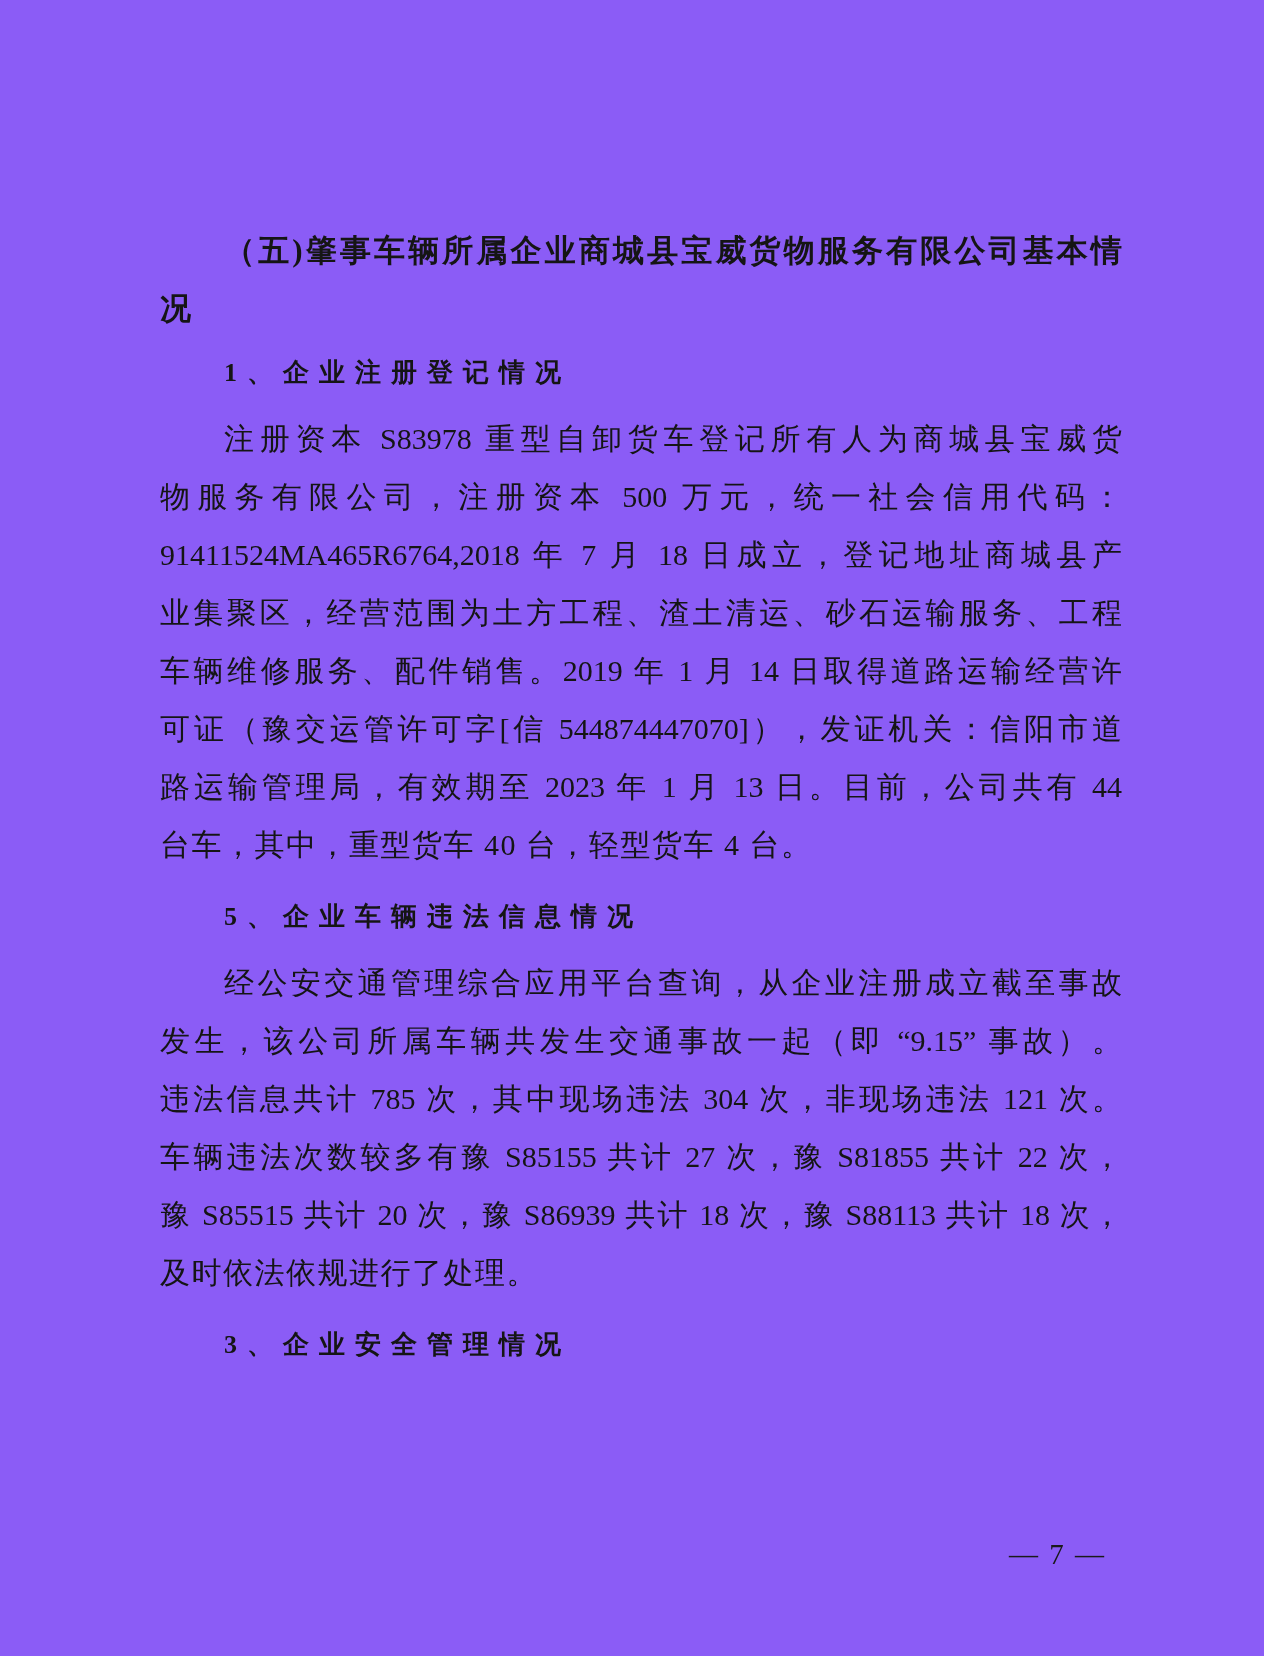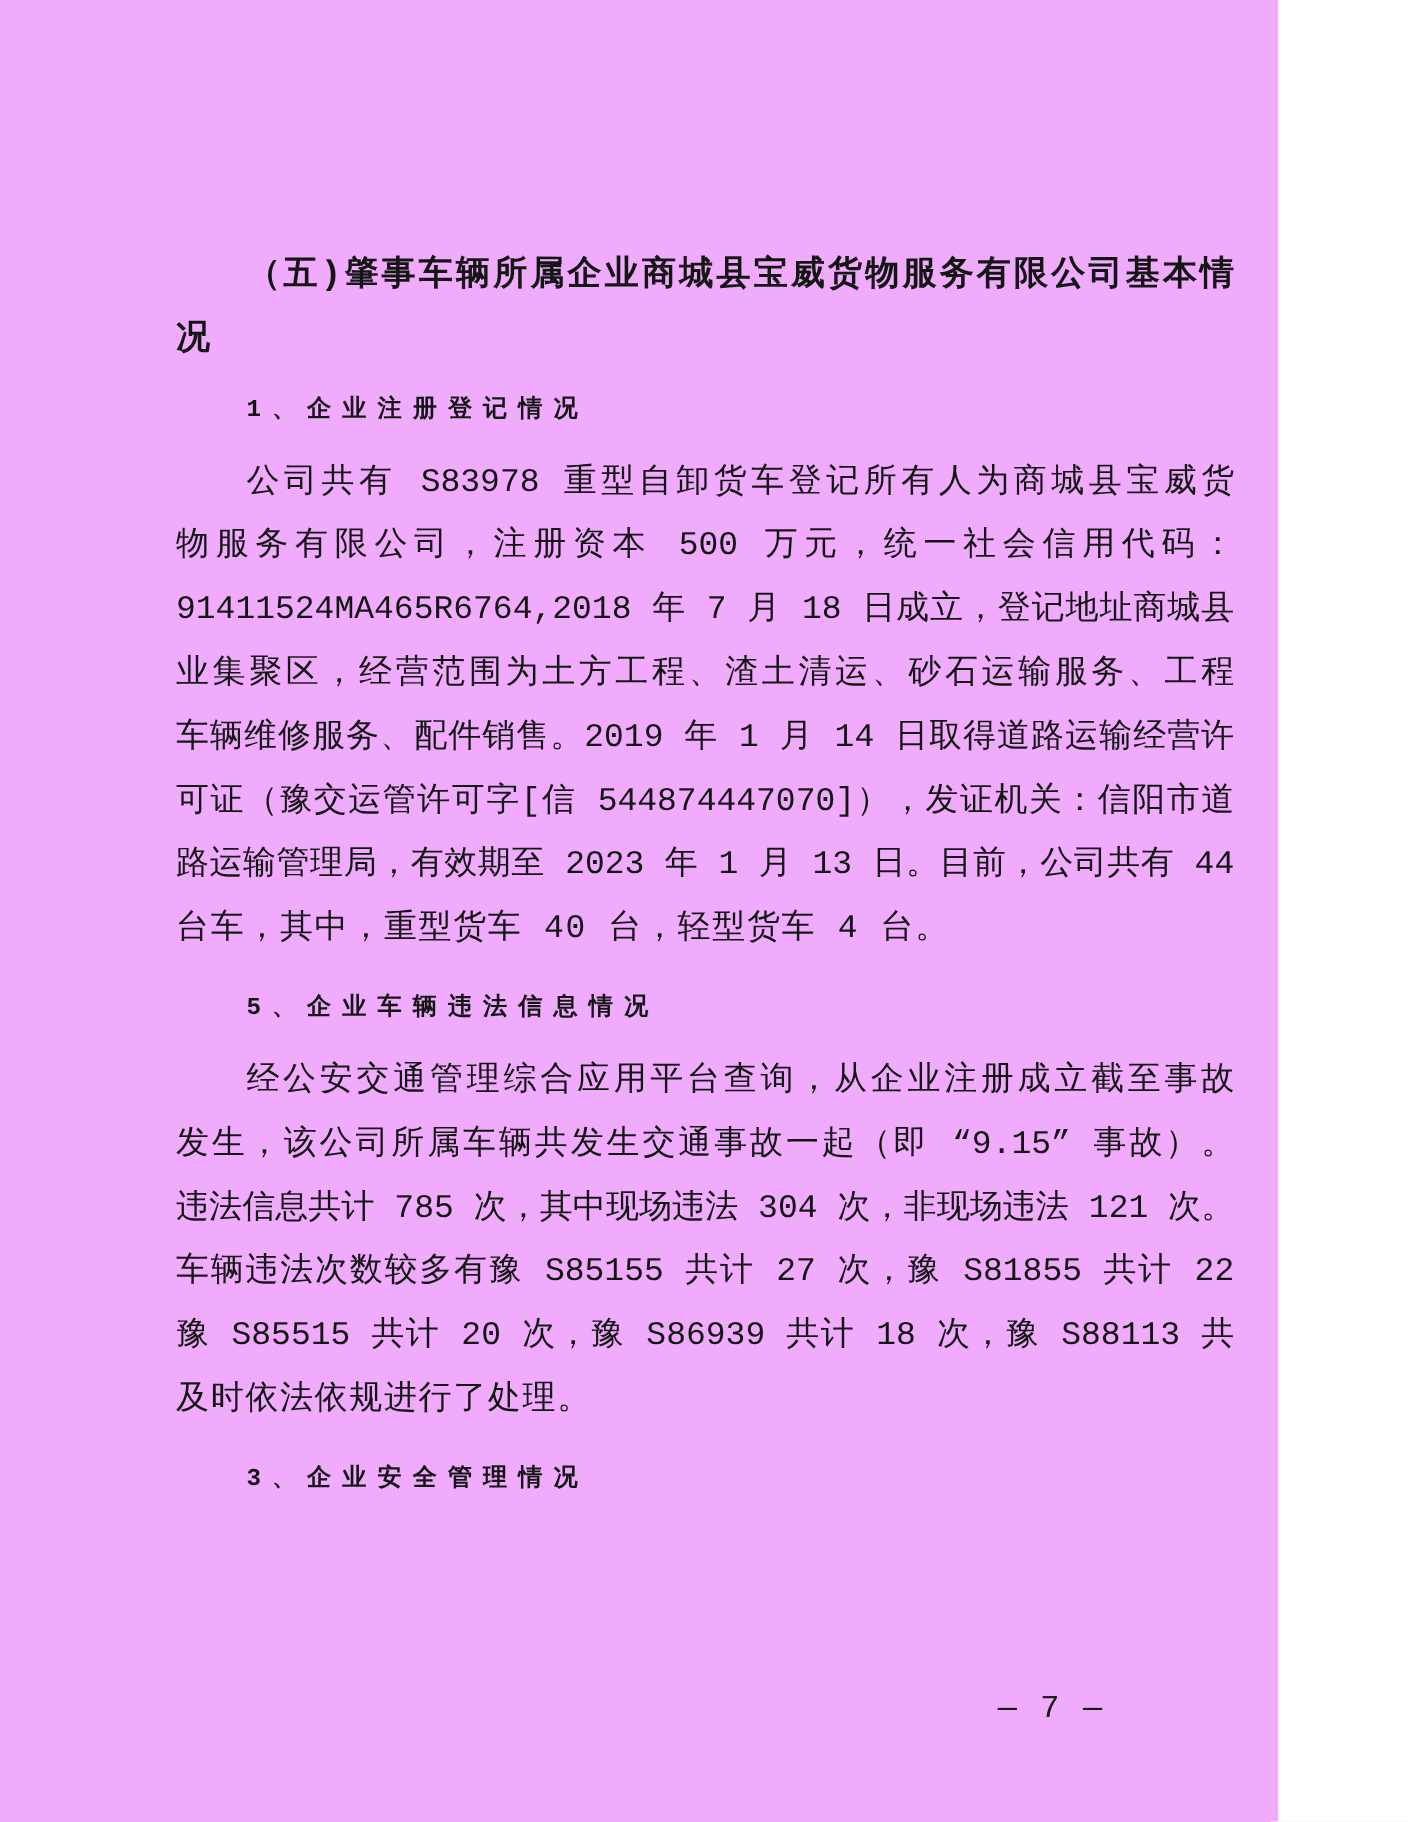--- a/index.html
+++ b/index.html
@@ -2,24 +2,24 @@
 <html><head>
 <meta charset="utf-8">
 <style>
   html, body {
     margin: 0;
     padding: 0;
     background: #ffffff;
   }
   .page {
     position: relative;
-    width: 1162px;
+    width: 1264px;
     height: 1656px;
-    background: #f0abfc;
-    font-family: Liberation Mono, monospace;
+    background: #8b5cf6;
+    font-family: Liberation Serif, serif;
     color: #151515;
     overflow: hidden;
   }
   .content {
     position: absolute;
     top: 222px;
     left: 160px;
     width: 962px;
   }
   .block { margin: 0; }
@@ -32,21 +32,21 @@
     font-size: 30px;
     overflow: hidden;
     white-space: normal;
   }
   .block-heading .line {
     font-weight: bold;
     font-size: 31px;
   }
   .block-subheading .line {
     font-weight: bold;
-    font-size: 22px;
+    font-size: 26px;
     letter-spacing: 10px;
   }
   .indent { text-indent: 64px; }
   .stretch {
     text-align: justify;
     text-align-last: justify;
   }
   .block-paragraph .line:not(.stretch) { letter-spacing: 1.5px; }
   .footer {
     position: absolute;
@@ -65,21 +65,21 @@
 <div class="page">
   <main class="content">
       <div class="block block-heading">
         <div class="line indent stretch">（五)肇事车辆所属企业商城县宝威货物服务有限公司基本情</div>
         <div class="line">况</div>
       </div>
       <div class="block block-subheading">
         <div class="line indent">1、企业注册登记情况</div>
       </div>
       <div class="block block-paragraph">
-        <div class="line indent stretch">公司共有 S83978 重型自卸货车登记所有人为商城县宝威货</div>
+        <div class="line indent stretch">注册资本 S83978 重型自卸货车登记所有人为商城县宝威货</div>
         <div class="line stretch">物服务有限公司，注册资本 500 万元，统一社会信用代码：</div>
         <div class="line stretch">91411524MA465R6764,2018 年 7 月 18 日成立，登记地址商城县产</div>
         <div class="line stretch">业集聚区，经营范围为土方工程、渣土清运、砂石运输服务、工程</div>
         <div class="line stretch">车辆维修服务、配件销售。2019 年 1 月 14 日取得道路运输经营许</div>
         <div class="line stretch">可证（豫交运管许可字[信 544874447070]），发证机关：信阳市道</div>
         <div class="line stretch">路运输管理局，有效期至 2023 年 1 月 13 日。目前，公司共有 44</div>
         <div class="line">台车，其中，重型货车 40 台，轻型货车 4 台。</div>
       </div>
       <div class="block block-subheading">
         <div class="line indent">5、企业车辆违法信息情况</div>

